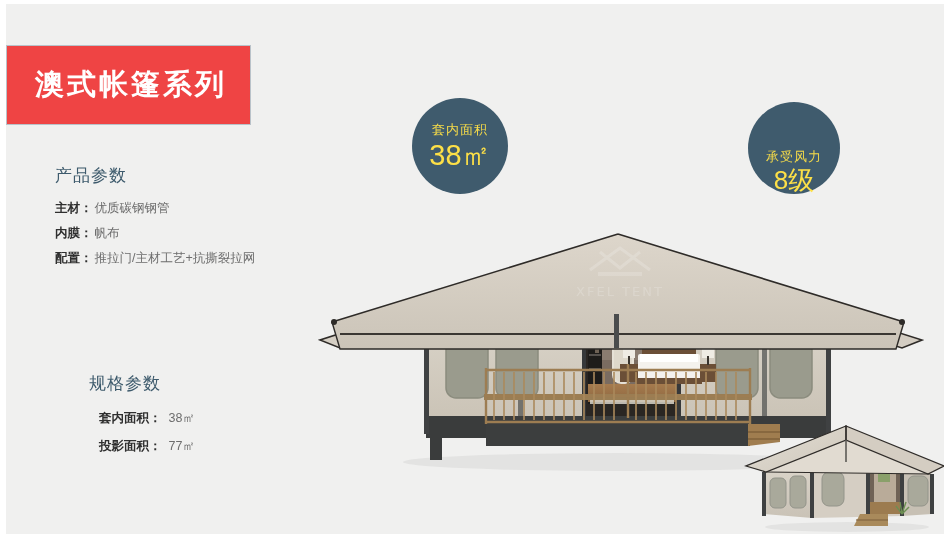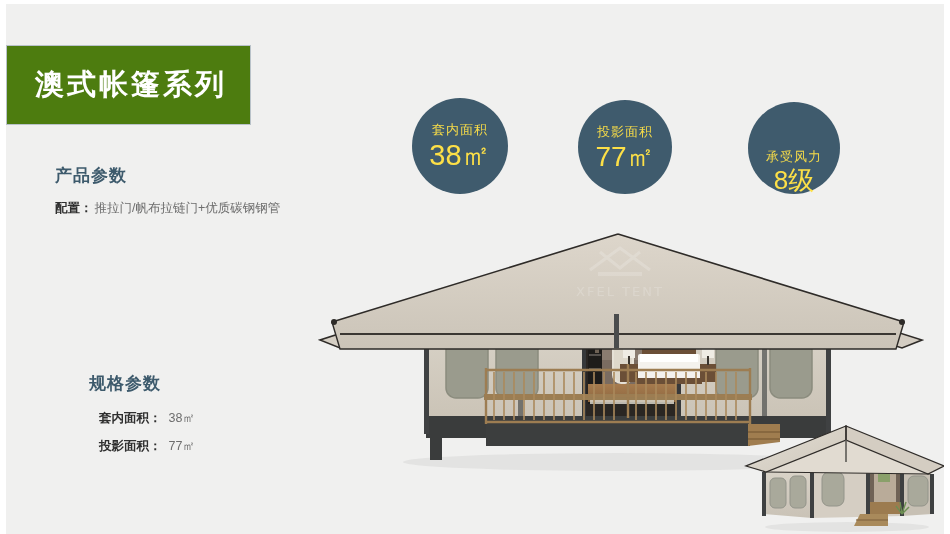--- a/index.html
+++ b/index.html
@@ -16,40 +16,40 @@
   
   #surface{
     position:absolute;left:6px;top:4px;width:938px;height:530px;
     background:#f0f0ef;
     overflow:hidden;
   }
 
   
   #title-banner{
     position:absolute;left:0px;top:41px;width:245px;height:80px;
-    background:#4d7c0f;
+    background:#ef4444;
     border:1px solid #b9c2c9;
     box-sizing:border-box;
     display:flex;align-items:center;
   }
   #title-text{
     color:#ffffff;
     font-size:29px;
     font-weight:bold;
     letter-spacing:3px;
     margin-left:28px;
     white-space:nowrap;
   }
 
   
   .section{position:absolute;left:49px;}
   .section-heading{
     color:#3d5a6c;
     font-size:17px;
-    font-weight:bold;
+    font-weight:normal;
     letter-spacing:1px;
     margin:0 0 9px 0;
   }
   .param-row{
     font-size:12.5px;
     line-height:25px;
     white-space:nowrap;
   }
   .param-label{
     color:#2f2f2f;
@@ -109,44 +109,46 @@
   <div id="surface">
 
     <div id="title-banner">
       <span id="title-text">澳式帐篷系列</span>
     </div>
 
     <div class="section" id="product-section" style="top:160px;">
       <div class="section-heading">产品参数</div>
 
       <div class="param-row">
-        <span class="param-label">配置：</span><span class="param-value">推拉门/帆布拉链门+优质碳钢钢管</span>
+        <span class="param-label">主材：</span><span class="param-value">优质碳钢钢管</span>
+      </div>
+      <div class="param-row">
+        <span class="param-label">内膜：</span><span class="param-value">帆布</span>
+      </div>
+      <div class="param-row">
+        <span class="param-label">配置：</span><span class="param-value">推拉门/主材工艺+抗撕裂拉网</span>
       </div>
     </div>
 
     <div class="section" id="spec-section" style="top:368px;text-align:center;">
       <div class="section-heading">规格参数</div>
 
       <div class="param-row">
         <span class="param-label">套内面积：</span><span class="param-value">38㎡</span>
       </div>
       <div class="param-row">
         <span class="param-label">投影面积：</span><span class="param-value">77㎡</span>
       </div>
     </div>
 
     <div class="metric-circle" id="circle-1">
       <div class="metric-caption">套内面积</div>
       <div class="metric-value">38㎡</div>
     </div>
 
-    <div class="metric-circle" id="circle-2">
-      <div class="metric-caption">投影面积</div>
-      <div class="metric-value">77㎡</div>
-    </div>
 
     <div class="metric-circle" id="circle-3">
       <div class="metric-caption">承受风力</div>
       <div class="metric-value">8级</div>
     </div>
 
     <div id="tent-main">
       <svg viewBox="0 0 630 258" xmlns="http://www.w3.org/2000/svg">
         <defs>
           <linearGradient id="roofL" x1="0" y1="0" x2="1" y2="0.4">

